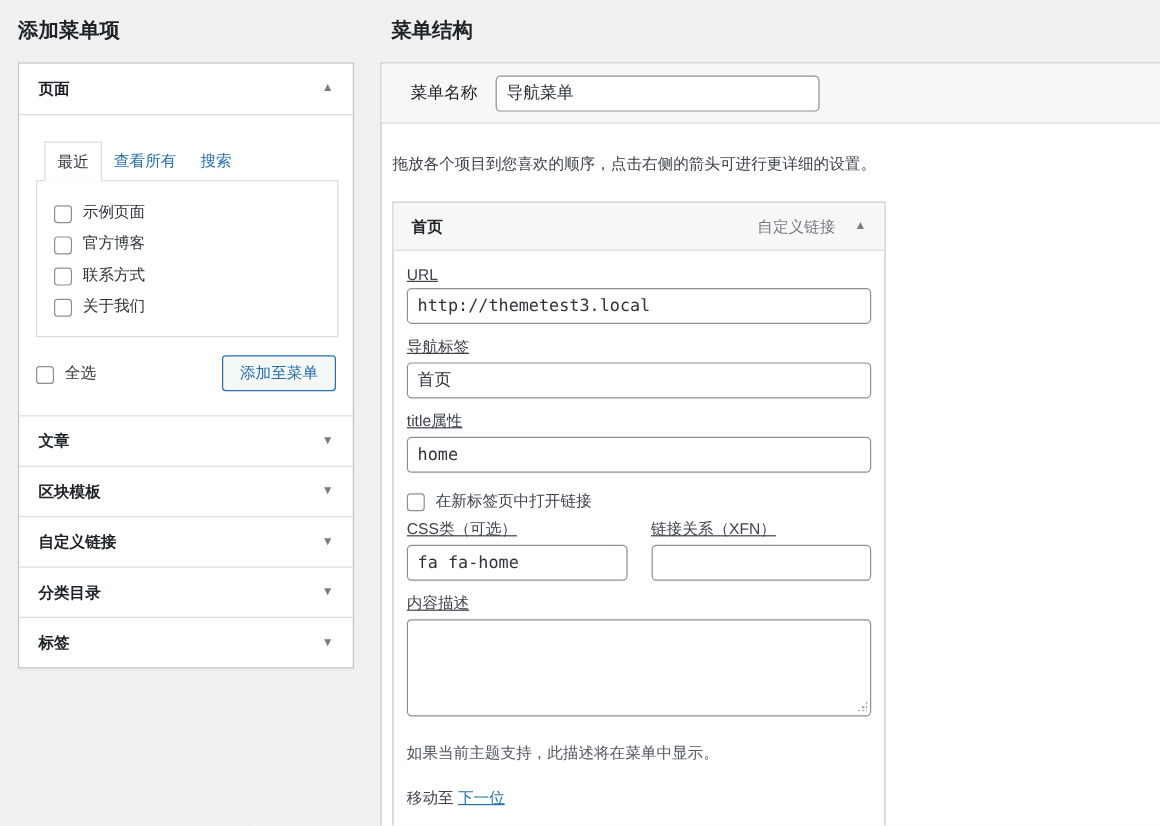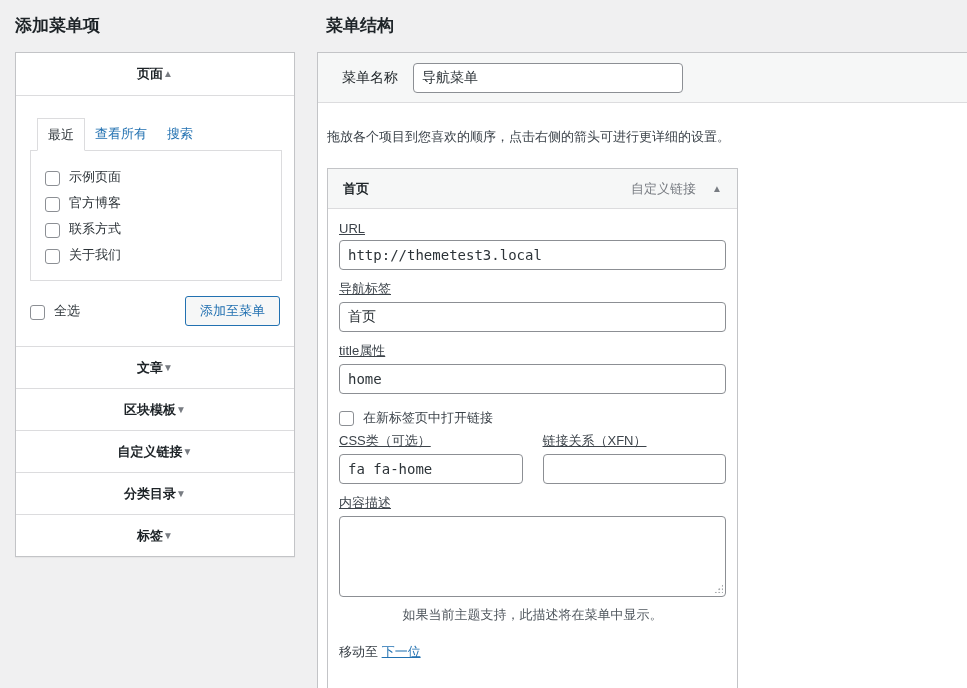--- a/index.html
+++ b/index.html
@@ -19,21 +19,21 @@
   #left-title { left: 15px; }
   #right-title { left: 326px; }
 
   
   .left-box {
     position: absolute; left: 15px; top: 52px; width: 280px;
     background: #fff; border: 1px solid #c3c4c7;
     box-shadow: 0 1px 1px rgba(0,0,0,.04);
   }
   .acc-header {
-    height: 42px; display: flex; align-items: center; justify-content: center;
+    height: 42px; display: flex; align-items: center; justify-content: space-between;
     padding: 0 16px; cursor: pointer;
   }
   .acc-header .acc-label { font-weight: 700; color: #1d2327; font-size: 13px; }
   .tri { font-size: 10px; color: #787c82; line-height: 1; }
   .acc-sep { border-top: 1px solid #dcdcde; }
 
   .pages-panel { border-top: 1px solid #dcdcde; padding: 22px 12px 20px 14px; }
   .tabs { display: flex; margin: 0 0 -1px 7px; position: relative; z-index: 2; }
   .tab { padding: 7px 10px 6px; color: #2271b1; cursor: pointer; }
   .tab.active {
@@ -95,21 +95,21 @@
     width: 100%; height: 81px; resize: none; display: block;
     border: 1px solid #8c8f94; border-radius: 4px; padding: 6px 8px;
     font-family: "DejaVu Sans Mono", monospace; font-size: 14px;
   }
   .resize-grip {
     position: absolute; right: 3px; bottom: 4px; width: 9px; height: 9px;
     background-image: radial-gradient(circle, #a7aaad 1.1px, transparent 1.2px);
     background-size: 3.5px 3.5px;
     clip-path: polygon(100% 0, 100% 100%, 0 100%);
   }
-  .help-text { color: #50575e; margin-top: 9px; text-align: center; }
+  .help-text { color: #50575e; margin-top: 22px; }
   .move-row { margin-top: 19px; color: #3c434a; }
   .actions-row { margin-top: 25px; }
   a.link-underline { color: #2271b1; text-decoration: underline; cursor: pointer; }
   a.link-danger { color: #b32d2e; text-decoration: underline; cursor: pointer; }
   .sep { color: #3c434a; margin: 0 4px; }
 </style>
 </head>
 <body>
 
 <div class="stage">

